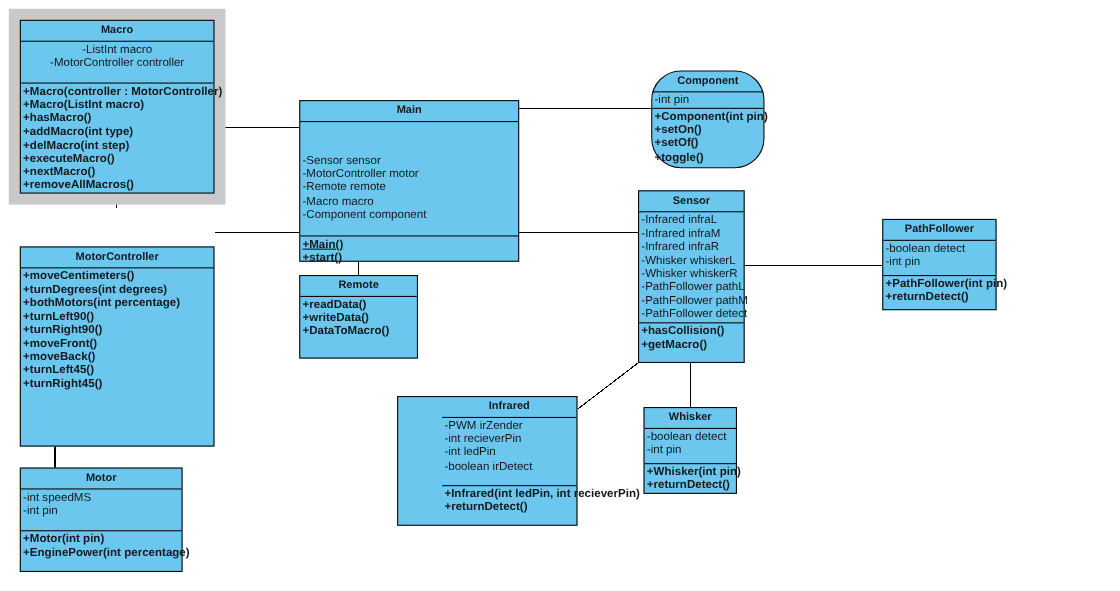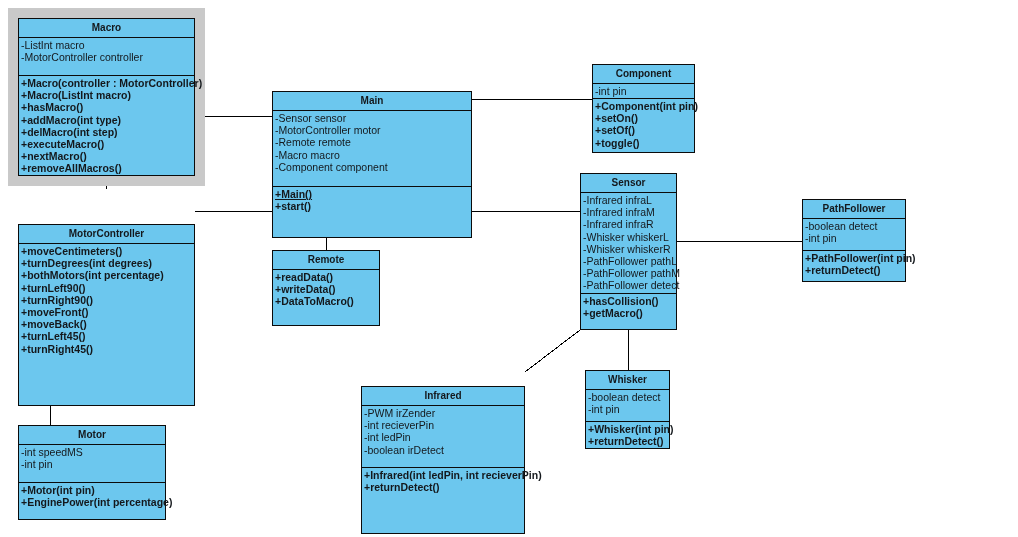--- a/index.html
+++ b/index.html
@@ -87,21 +87,21 @@
       <polyline points="472,211 580,211" fill="none" stroke="#000000" stroke-width="1" shape-rendering="crispEdges"></polyline>
       <polyline points="677,241 802,241" fill="none" stroke="#000000" stroke-width="1" shape-rendering="crispEdges"></polyline>
       <polyline points="580,330 525,372" fill="none" stroke="#000000" stroke-width="1" shape-rendering="crispEdges"></polyline>
       <polyline points="628,330 628,370" fill="none" stroke="#000000" stroke-width="1" shape-rendering="crispEdges"></polyline>
     </svg>
 
   <div id="classes-host">
       <div class="sel-frame" style="left: 8px; top: 8px; width: 197px; height: 178px;"></div>
       <div class="uml-class" style="left: 18px; top: 18px; width: 177px; height: 158px;">
         <div class="cls-name">Macro</div>
-        <div class="cls-attrs" style="height: 38px;">
+        <div class="cls-attrs" style="height: 38px; text-align: center;">
           <div class="member">-ListInt macro</div>
           <div class="member">-MotorController controller</div>
         </div>
         <div class="cls-ops">
           <div class="member">+Macro(controller : MotorController)</div>
           <div class="member">+Macro(ListInt macro)</div>
           <div class="member">+hasMacro()</div>
           <div class="member">+addMacro(int type)</div>
           <div class="member">+delMacro(int step)</div>
           <div class="member">+executeMacro()</div>
@@ -129,41 +129,41 @@
           <div class="member">-int speedMS</div>
           <div class="member">-int pin</div>
         </div>
         <div class="cls-ops">
           <div class="member">+Motor(int pin)</div>
           <div class="member">+EnginePower(int percentage)</div>
         </div>
       </div>
       <div class="uml-class" style="left: 272px; top: 91px; width: 200px; height: 147px;">
         <div class="cls-name">Main</div>
-        <div class="cls-attrs" style="height: 76px;">
+        <div class="cls-attrs" style="height: 76px; margin-top: 28px;">
           <div class="member">-Sensor sensor</div>
           <div class="member">-MotorController motor</div>
           <div class="member">-Remote remote</div>
           <div class="member">-Macro macro</div>
           <div class="member">-Component component</div>
         </div>
         <div class="cls-ops">
           <div class="member static">+Main()</div>
           <div class="member">+start()</div>
         </div>
       </div>
       <div class="uml-class" style="left: 272px; top: 250px; width: 108px; height: 76px;">
         <div class="cls-name">Remote</div>
         <div class="cls-ops">
           <div class="member">+readData()</div>
           <div class="member">+writeData()</div>
           <div class="member">+DataToMacro()</div>
         </div>
       </div>
-      <div class="uml-class" style="left: 592px; top: 64px; width: 103px; height: 89px;">
+      <div class="uml-class" style="left: 592px; top: 64px; width: 103px; height: 89px; border-radius: 27px;">
         <div class="cls-name">Component</div>
         <div class="cls-attrs" style="height: 15px;">
           <div class="member">-int pin</div>
         </div>
         <div class="cls-ops">
           <div class="member">+Component(int pin)</div>
           <div class="member">+setOn()</div>
           <div class="member">+setOf()</div>
           <div class="member">+toggle()</div>
         </div>
@@ -189,21 +189,21 @@
         <div class="cls-name">PathFollower</div>
         <div class="cls-attrs" style="height: 32px;">
           <div class="member">-boolean detect</div>
           <div class="member">-int pin</div>
         </div>
         <div class="cls-ops">
           <div class="member">+PathFollower(int pin)</div>
           <div class="member">+returnDetect()</div>
         </div>
       </div>
-      <div class="uml-class" style="left: 361px; top: 386px; width: 164px; height: 148px;">
+      <div class="uml-class" style="left: 361px; top: 360px; width: 164px; height: 118px; padding-left: 40px;">
         <div class="cls-name">Infrared</div>
         <div class="cls-attrs" style="height: 62px;">
           <div class="member">-PWM irZender</div>
           <div class="member">-int recieverPin</div>
           <div class="member">-int ledPin</div>
           <div class="member">-boolean irDetect</div>
         </div>
         <div class="cls-ops">
           <div class="member">+Infrared(int ledPin, int recieverPin)</div>
           <div class="member">+returnDetect()</div>

